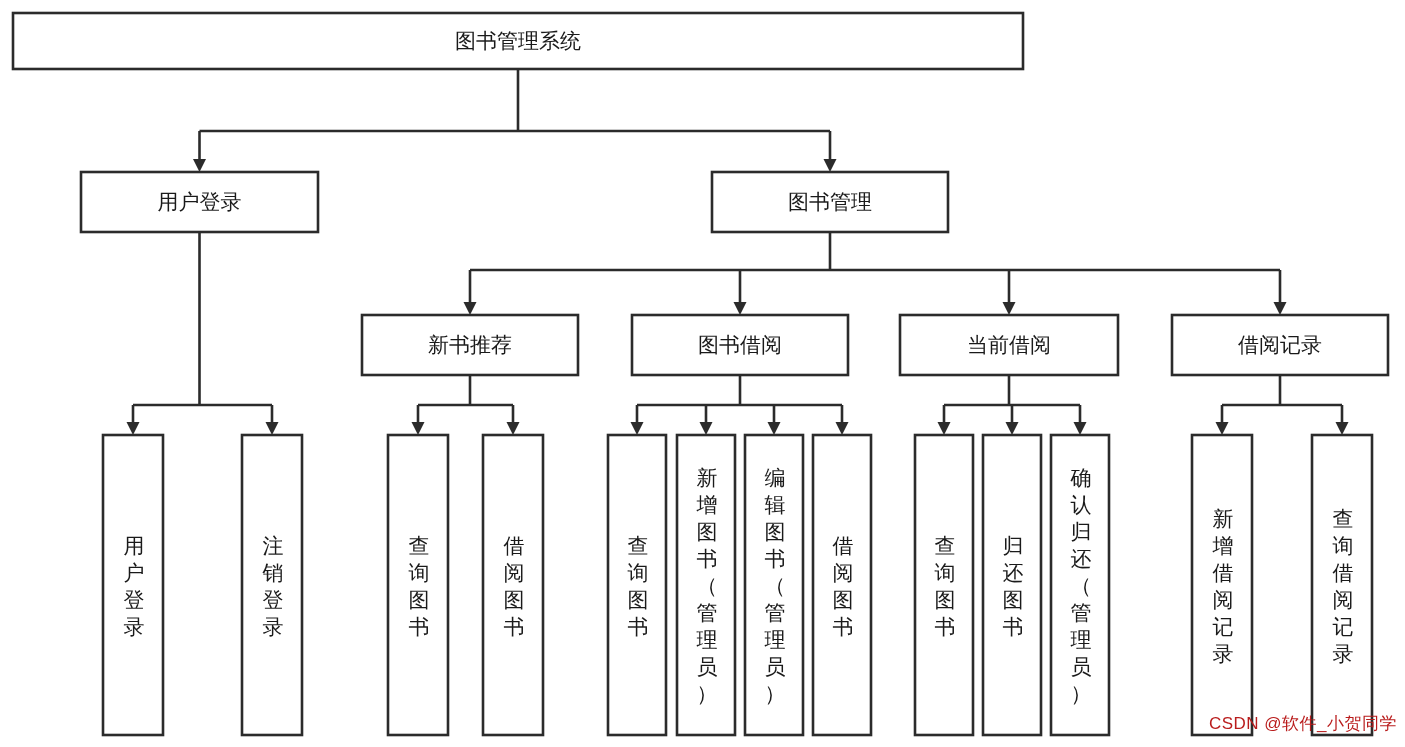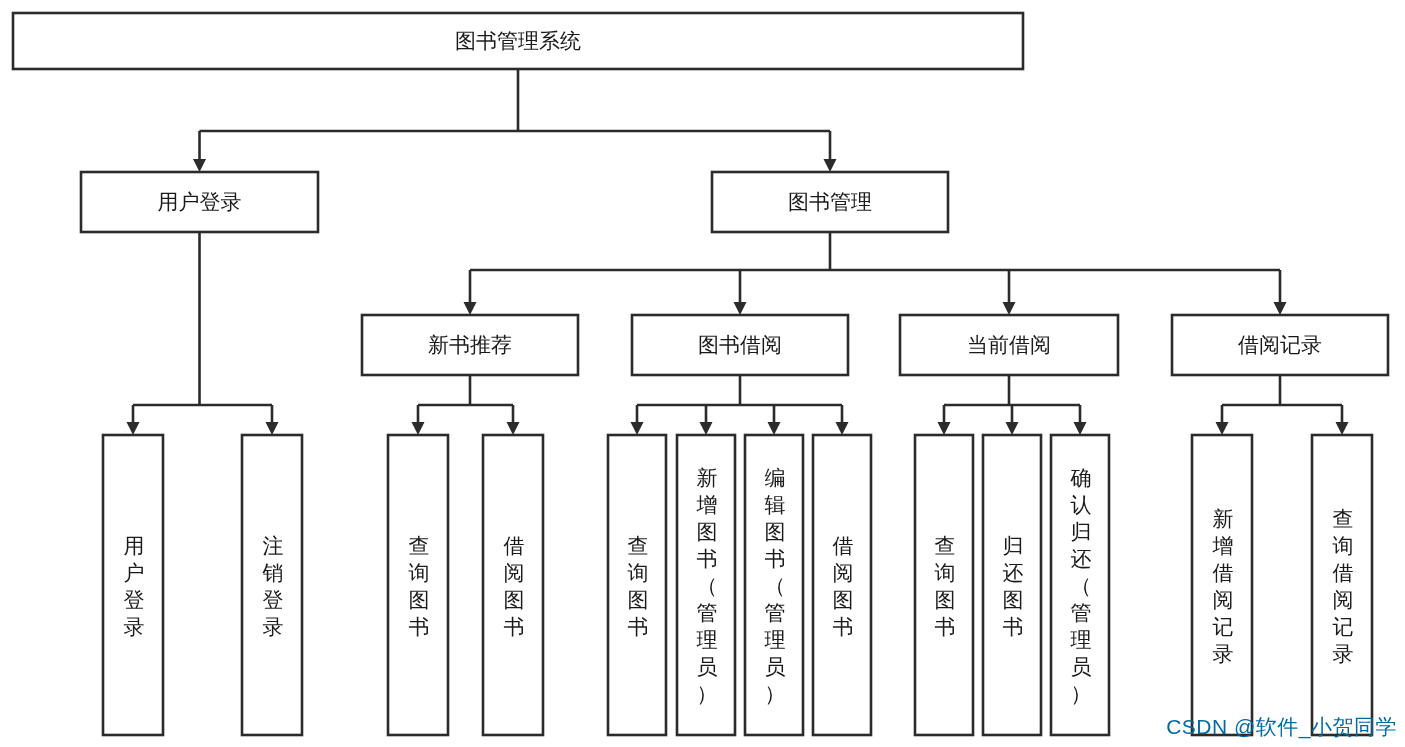--- a/index.html
+++ b/index.html
@@ -52,24 +52,24 @@
   .node-label-v {
     font-family: "Liberation Sans", "DejaVu Sans", sans-serif;
     font-size: 21px;
     fill: #1a1a1a;
     text-anchor: middle;
     white-space: pre;
   }
   .watermark {
     position: absolute;
     right: 8px;
-    bottom: 6px;
-    font-family: "Liberation Sans", "DejaVu Sans", sans-serif;
-    font-size: 21px;
-    color: #0369a1;
+    bottom: 12px;
+    font-family: "Liberation Sans", "DejaVu Sans", sans-serif;
+    font-size: 17px;
+    color: #b91c1c;
     letter-spacing: 0.5px;
     user-select: none;
     pointer-events: none;
   }
 </style>
 </head>
 <body>
 
 <div id="diagram-root">
   <svg class="flow" viewBox="0 0 1405 747">

